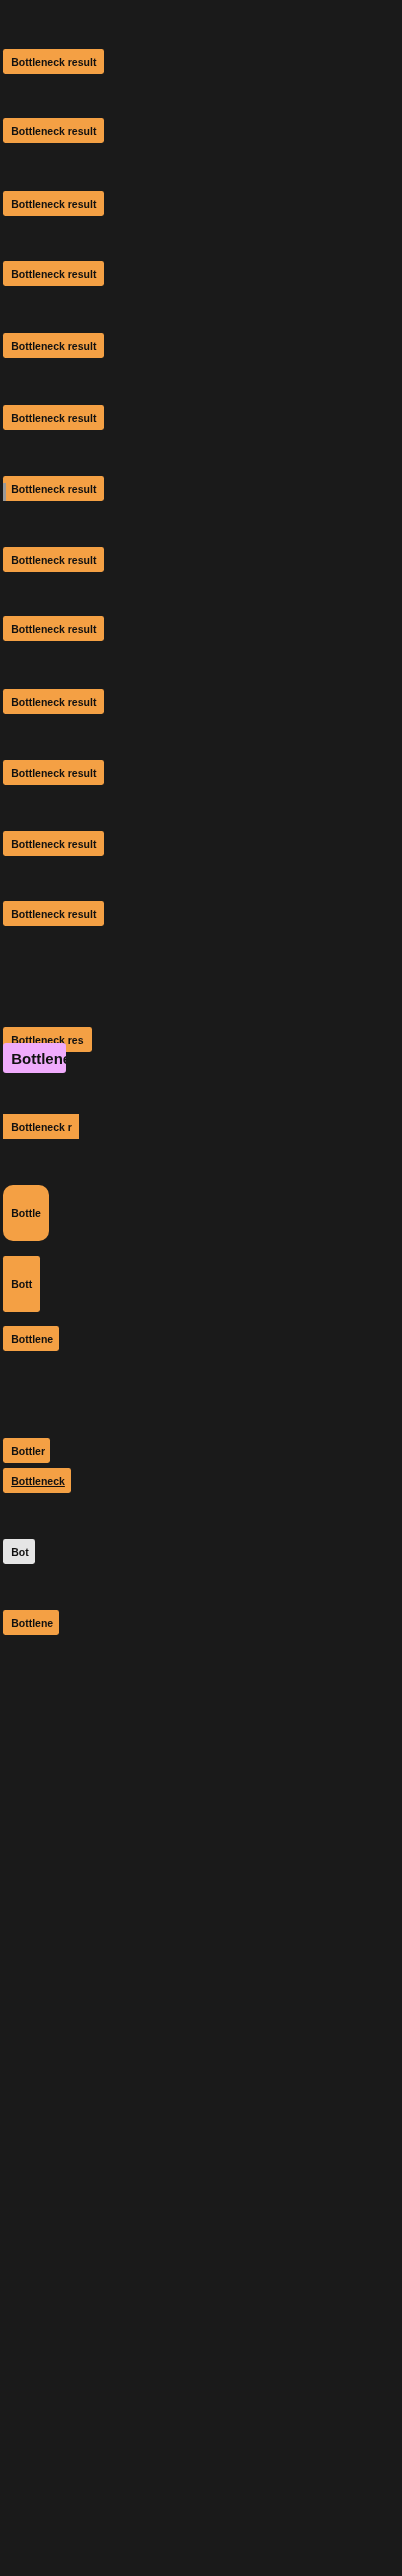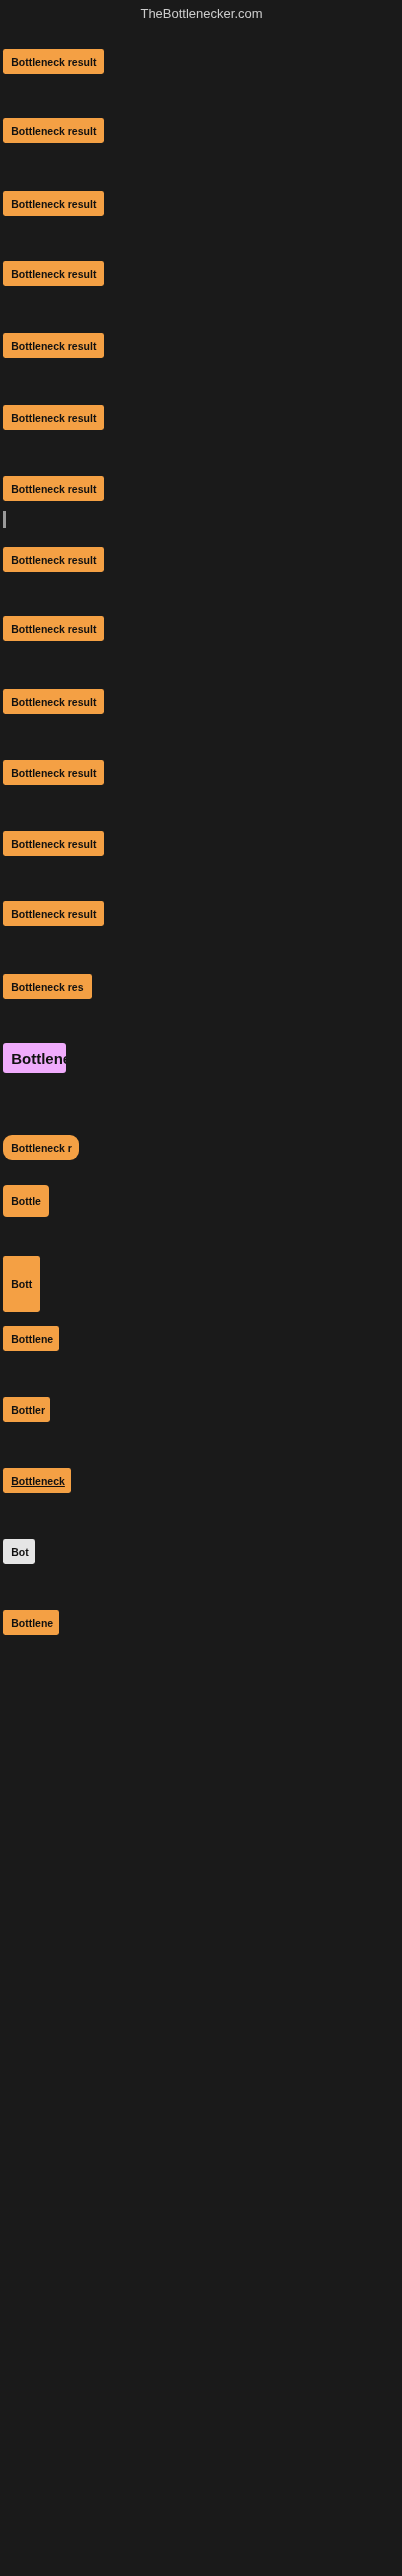--- a/index.html
+++ b/index.html
@@ -22,21 +22,20 @@
       font-size: 13px;
       padding: 6.4px 0;
       font-weight: normal;
     }
   </style>
 </head>
 <body>
 
 <div style="position: relative; width: 403px; min-height: 2576px; background: #1a1a1a;">
 
-  <div class="site-title">TheBottlenecker.com</div>
 
   <div id="items-container">
 
   <div style="position: absolute; top: 46px; left: 0px; display: flex; align-items: center; padding: 3.2px;">
         <div style="background-color: rgb(244, 160, 68); color: rgb(17, 17, 17); font-size: 10.5px; font-weight: bold; padding: 6.4px 8px; border-radius: 2.4px; white-space: nowrap; overflow: hidden; max-width: 113px; display: inline-block;">Bottleneck result</div>
       </div>
       <div style="position: absolute; top: 115px; left: 0px; display: flex; align-items: center; padding: 3.2px;">
         <div style="background-color: rgb(244, 160, 68); color: rgb(17, 17, 17); font-size: 10.5px; font-weight: bold; padding: 6.4px 8px; border-radius: 2.4px; white-space: nowrap; overflow: hidden; max-width: 113px; display: inline-block;">Bottleneck result</div>
       </div>
       <div style="position: absolute; top: 188px; left: 0px; display: flex; align-items: center; padding: 3.2px;">
@@ -65,39 +64,39 @@
       </div>
       <div style="position: absolute; top: 757px; left: 0px; display: flex; align-items: center; padding: 3.2px;">
         <div style="background-color: rgb(244, 160, 68); color: rgb(17, 17, 17); font-size: 10.5px; font-weight: bold; padding: 6.4px 8px; border-radius: 2.4px; white-space: nowrap; overflow: hidden; max-width: 113px; display: inline-block;">Bottleneck result</div>
       </div>
       <div style="position: absolute; top: 828px; left: 0px; display: flex; align-items: center; padding: 3.2px;">
         <div style="background-color: rgb(244, 160, 68); color: rgb(17, 17, 17); font-size: 10.5px; font-weight: bold; padding: 6.4px 8px; border-radius: 2.4px; white-space: nowrap; overflow: hidden; max-width: 113px; display: inline-block;">Bottleneck result</div>
       </div>
       <div style="position: absolute; top: 898px; left: 0px; display: flex; align-items: center; padding: 3.2px;">
         <div style="background-color: rgb(244, 160, 68); color: rgb(17, 17, 17); font-size: 10.5px; font-weight: bold; padding: 6.4px 8px; border-radius: 2.4px; white-space: nowrap; overflow: hidden; max-width: 113px; display: inline-block;">Bottleneck result</div>
       </div>
-      <div style="position: absolute; top: 971px; left: 0px; display: flex; align-items: center; padding: 3.2px;">
+      <div style="position: absolute; top: 1024px; left: 0px; display: flex; align-items: center; padding: 3.2px;">
         <div style="background-color: rgb(244, 160, 68); color: rgb(17, 17, 17); font-size: 10.5px; font-weight: bold; padding: 6.4px 8px; border-radius: 2.4px; white-space: nowrap; overflow: hidden; max-width: 89px; display: inline-block;">Bottleneck res</div>
       </div>
       <div style="position: absolute; top: 1040px; left: 0px; display: flex; align-items: center; padding: 3.2px;">
         <div style="background-color: #f0abfc; color: rgb(17, 17, 17); font-size: 15px; font-weight: bold; padding: 6.4px 8px; border-radius: 3px; white-space: nowrap; overflow: hidden; max-width: 63px; display: inline-block;">Bottlenec</div>
       </div>
       <div style="position: absolute; top: 1111px; left: 0px; display: flex; align-items: center; padding: 3.2px;">
-        <div style="background-color: rgb(244, 160, 68); color: rgb(17, 17, 17); font-size: 10.5px; font-weight: bold; padding: 6.4px 8px; border-radius: 9px; white-space: nowrap; overflow: hidden; max-width: 76px; display: inline-block; margin-top: 21px;">Bottleneck r</div>
+        <div style="background-color: rgb(244, 160, 68); color: rgb(17, 17, 17); font-size: 10.5px; font-weight: bold; padding: 6.4px 8px; border-radius: 0; white-space: nowrap; overflow: hidden; max-width: 76px; display: inline-block;">Bottleneck r</div>
       </div>
       <div style="position: absolute; top: 1182px; left: 0px; display: flex; align-items: center; padding: 3.2px;">
-        <div style="background-color: rgb(244, 160, 68); color: rgb(17, 17, 17); font-size: 10.5px; font-weight: bold; padding: 10px 8px; border-radius: 4px; white-space: nowrap; overflow: hidden; max-width: 48px; display: inline-block;">Bottle</div>
+        <div style="background-color: rgb(244, 160, 68); color: rgb(17, 17, 17); font-size: 10.5px; font-weight: bold; padding: 22px 8px; border-radius: 10px; white-space: nowrap; overflow: hidden; max-width: 48px; display: inline-block;">Bottle</div>
       </div>
       <div style="position: absolute; top: 1253px; left: 0px; display: flex; align-items: center; padding: 3.2px;">
         <div style="background-color: rgb(244, 160, 68); color: rgb(17, 17, 17); font-size: 10.5px; font-weight: bold; padding: 22px 8px; border-radius: 2.4px; white-space: nowrap; overflow: hidden; max-width: 39px; display: inline-block;">Bott</div>
       </div>
       <div style="position: absolute; top: 1323px; left: 0px; display: flex; align-items: center; padding: 3.2px;">
         <div style="background-color: rgb(244, 160, 68); color: rgb(17, 17, 17); font-size: 10.5px; font-weight: bold; padding: 6.4px 8px; border-radius: 2.4px; white-space: nowrap; overflow: hidden; max-width: 56px; display: inline-block;">Bottlene</div>
       </div>
-      <div style="position: absolute; top: 1394px; left: 0px; display: flex; align-items: flex-end; padding: 3.2px;">
+      <div style="position: absolute; top: 1435px; left: 0px; display: flex; align-items: flex-end; padding: 3.2px;">
         <div style="background-color: rgb(244, 160, 68); color: rgb(17, 17, 17); font-size: 10.5px; font-weight: bold; padding: 6.4px 8px; border-radius: 2.4px; white-space: nowrap; overflow: hidden; max-width: 47px; display: inline-block;">Bottler</div>
       </div>
       <div style="position: absolute; top: 1465px; left: 0px; display: flex; align-items: center; padding: 3.2px;">
         <div style="background-color: rgb(244, 160, 68); color: rgb(17, 17, 17); font-size: 10.5px; font-weight: bold; padding: 6.4px 8px; border-radius: 2.4px; white-space: nowrap; overflow: hidden; max-width: 68px; display: inline-block; text-decoration: underline;">Bottleneck</div>
       </div>
       <div style="position: absolute; top: 1536px; left: 0px; display: flex; align-items: center; padding: 3.2px;">
         <div style="background-color: #e5e5e5; color: rgb(17, 17, 17); font-size: 10.5px; font-weight: bold; padding: 6.4px 8px; border-radius: 2.4px; white-space: nowrap; overflow: hidden; max-width: 32px; display: inline-block;">Bot</div>
       </div>
       <div style="position: absolute; top: 1607px; left: 0px; display: flex; align-items: center; padding: 3.2px;">
         <div style="background-color: rgb(244, 160, 68); color: rgb(17, 17, 17); font-size: 10.5px; font-weight: bold; padding: 6.4px 8px; border-radius: 2.4px; white-space: nowrap; overflow: hidden; max-width: 56px; display: inline-block;">Bottlene</div>

